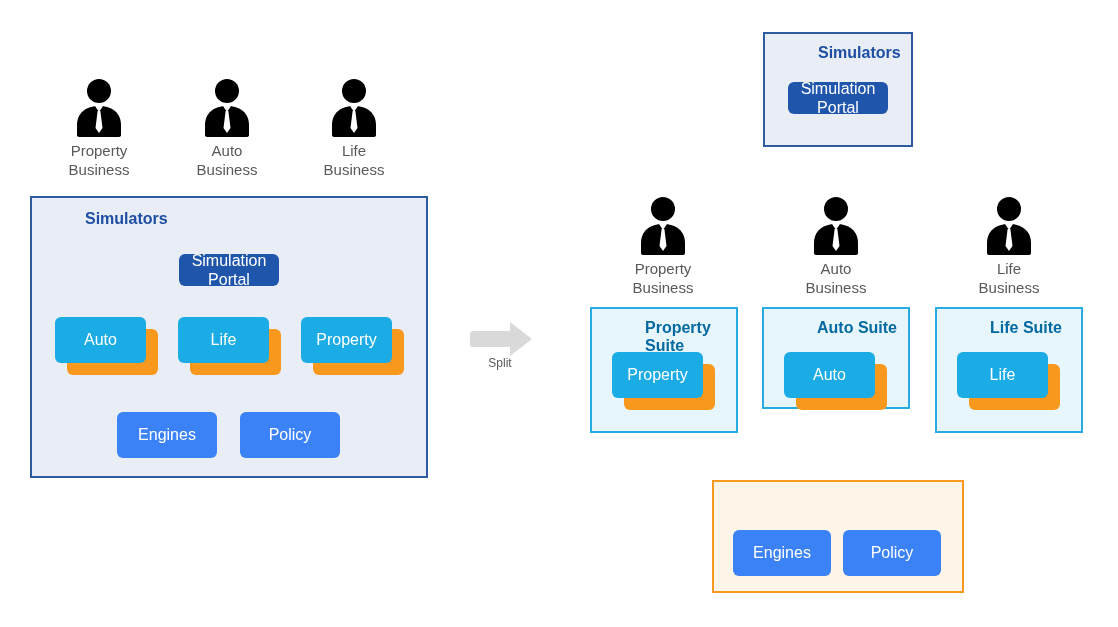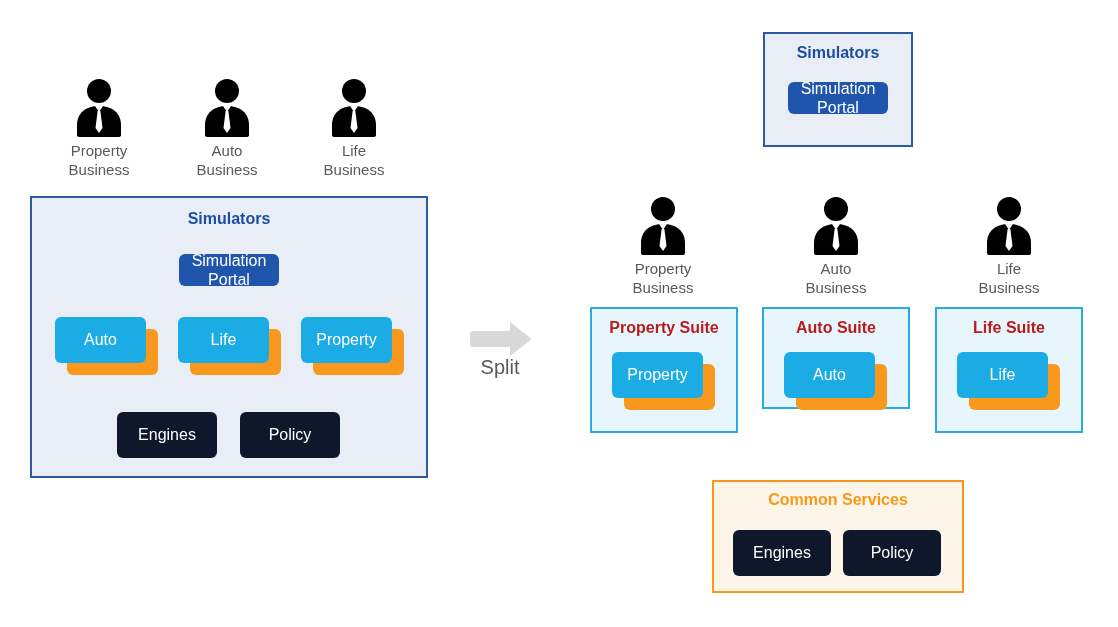--- a/index.html
+++ b/index.html
@@ -9,43 +9,43 @@
   
   .actor{position:absolute;width:120px;display:flex;flex-direction:column;align-items:center;}
   .actor svg{display:block;}
   .actor-label{margin-top:3px;text-align:center;font-size:15px;line-height:19px;color:#595959;}
 
   
   .panel{position:absolute;box-sizing:border-box;}
   .panel-blue{background:#e9edf6;border:2px solid #2e5b9f;}
   .panel-cyan{background:#e7f6fd;border:2px solid #29abe2;}
   .panel-orange{background:#fdf5e7;border:2px solid #f8991d;}
-  .panel-title{position:absolute;left:0;right:0;text-align:center;font-weight:bold;font-size:16px;}
+  .panel-title{position:absolute;left:9px;right:0;text-align:left;font-weight:bold;font-size:16px;padding-left:44px;}
   .title-blue{color:#1d4ea3;}
-  .title-cyan{color:#b91c1c;}
+  .title-cyan{color:#0369a1;}
   .title-orange{color:#f8991d;}
 
   
   .node{position:absolute;border-radius:6px;display:flex;align-items:center;justify-content:center;
         color:#ffffff;font-size:16px;text-align:center;}
   .node-darkblue{background:#1f56ac;width:100px;height:32px;line-height:19px;}
-  .node-orange{background:#0f172a;}
+  .node-orange{background:#3b82f6;}
   .svc{width:100px;height:46px;}
   .svc-sm{width:98px;height:46px;}
 
   
   .app-wrap{position:absolute;width:103px;height:58px;}
   .app-shadow{position:absolute;left:12px;top:12px;width:91px;height:46px;border-radius:6px;background:#f8991d;}
   .app-box{position:absolute;left:0;top:0;width:91px;height:46px;border-radius:6px;background:#1babe5;
            display:flex;align-items:center;justify-content:center;color:#ffffff;font-size:16px;}
 
   .center-x{left:50%;transform:translateX(-50%);}
 
   
-  .split-label{position:absolute;text-align:center;font-size:20px;color:#595959;}
+  .split-label{position:absolute;text-align:center;font-size:12px;color:#595959;}
 </style>
 </head>
 <body>
 
 <svg width="0" height="0" style="position:absolute">
   <defs>
     <g id="person">
       <circle cx="24" cy="12" r="12" fill="#000"></circle>
       <path d="M2,56 L2,46 C2,34 11,27 24,27 C37,27 46,34 46,46 L46,56 C46,57.5 45,58 43,58 L5,58 C3,58 2,57.5 2,56 Z" fill="#000"></path>
       <polygon points="20,27 28,27 24,33" fill="#fff"></polygon>
@@ -171,18 +171,17 @@
   </div>
   <div class="panel panel-cyan" style="left:935px;top:307px;width:148px;height:126px;">
     <div class="panel-title title-cyan" style="top:10px;">Life Suite</div>
     <div class="app-wrap" style="left:20px;top:43px;">
       <div class="app-shadow"></div>
       <div class="app-box">Life</div>
     </div>
   </div>
 
   <div class="panel panel-orange" style="left:712px;top:480px;width:252px;height:113px;">
-    <div class="panel-title title-orange" style="top:9px;">Common Services</div>
     <div class="node node-orange svc-sm" style="left:19px;top:48px;">Engines</div>
     <div class="node node-orange svc-sm" style="left:129px;top:48px;">Policy</div>
   </div>
 
 </div>
 
 </body></html>

